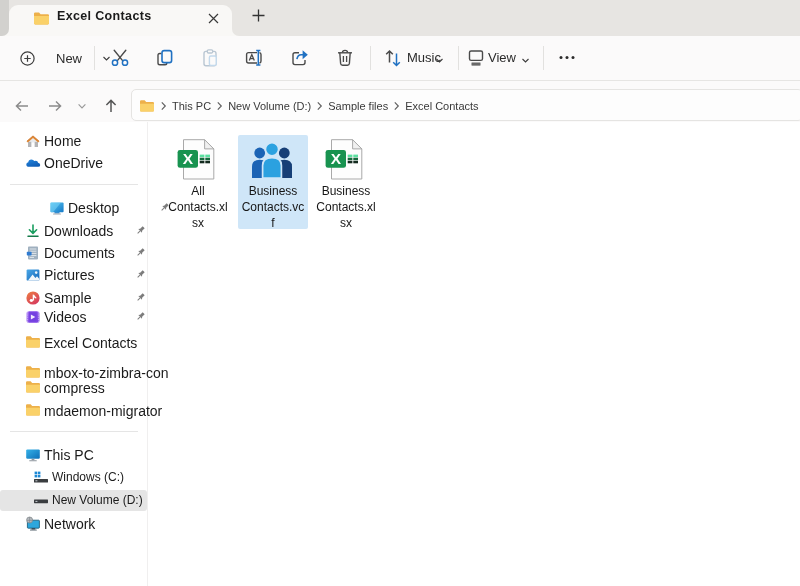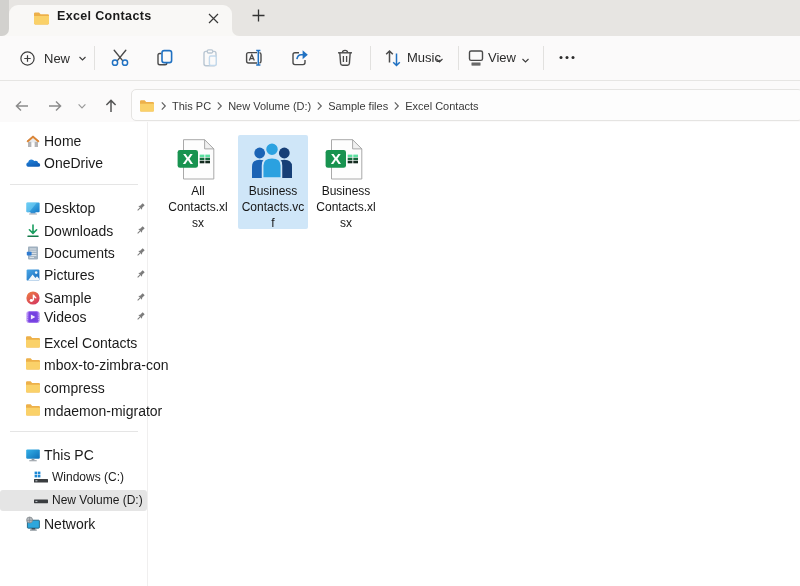--- a/index.html
+++ b/index.html
@@ -13,21 +13,21 @@
 #tab { left:9px; top:5px; width:223px; height:31px; background:#f9f8f6; border-radius:9px 9px 0 0; }
 #tabicon { left:33px; top:11px; }
 #tabtitle { left:57px; top:9px; font-size:12.5px; font-weight:bold; color:#1b1b1b; letter-spacing:0.35px; }
 #tabclose { left:205px; top:10px; width:17px; height:17px; color:#444; font-size:14px; text-align:center; line-height:16px; }
 #newtab { left:250px; top:7px; width:17px; height:17px; color:#333; font-size:16px; font-weight:400; text-align:center; line-height:18px; }
 
 
 #toolbar { left:0; top:36px; width:800px; height:45px; background:#fbfafa; border-bottom:1px solid #e6e5e3; }
 .tsep { position:absolute; top:46px; width:1px; height:24px; background:#e2e1df; }
 .tbtn { position:absolute; top:36px; height:44px; display:flex; align-items:center; }
-#newbtn { left:20px; }
+#newbtn { left:20px;gap:12px; }
 #newbtn span.lbl { font-size:13px; color:#2b2b2b; margin:0 7px 0 9px; }
 .tico { position:absolute; top:48px; }
 .tlbl { position:absolute; top:50px; font-size:13px; color:#2b2b2b; }
 
 
 #addrbar { left:0; top:81px; width:800px; height:41px; background:#fbfafa; }
 .navico { position:absolute; top:97px; }
 #crumbbox { left:131px; top:89px; width:672px; height:32px; background:#fdfdfd; border:1px solid #e5e4e2; border-radius:5px; }
 #crumb { left:139px; top:96px; height:20px; display:flex; align-items:center; font-size:11px; color:#3a3a3a; }
 #crumb .seg { padding:0; }
@@ -198,21 +198,21 @@
         <defs>
           <linearGradient id="odg" x1="0" y1="0" x2="0.6" y2="1">
             <stop offset="0" stop-color="#2586dd"></stop>
             <stop offset="1" stop-color="#0f5cb5"></stop>
           </linearGradient>
         </defs>
         <path d="M4.1 9.8 Q1.3 9.8 1.3 7.5 Q1.3 5.5 3.3 5.2 Q3.6 2.6 6.4 2.6 Q8.4 2.6 9.3 4.1 Q9.9 3.7 10.8 3.7 Q12.8 3.7 13.1 5.7 Q15.2 5.9 15.2 7.9 Q15.2 9.8 13.1 9.8 Z" fill="url(#odg)"></path>
       </svg>
       <div class="stxt">OneDrive</div>
     </div>
-<div class="srow" style="top:197px;">
+<div class="srow" style="top:197px;margin-left:24px;">
       <svg class="sico" width="16" height="16" viewBox="0 0 16 16">
         <defs>
           <linearGradient id="dkg" x1="0" y1="0" x2="1" y2="1">
             <stop offset="0" stop-color="#59c7f2"></stop>
             <stop offset="1" stop-color="#1479c8"></stop>
           </linearGradient>
         </defs>
         <rect x="1.4" y="2.6" width="13.2" height="9.6" rx="1" fill="url(#dkg)"></rect>
         <path d="M1.4 3.6 Q1.4 2.6 2.4 2.6 H12 L4 12.2 H2.4 Q1.4 12.2 1.4 11.2 Z" fill="#7bd6f7" opacity="0.55"></path>
         <rect x="5.5" y="12.2" width="5" height="1.2" fill="#1479c8"></rect>
@@ -326,21 +326,21 @@
         </g>
       </svg>
     </div>
 <div class="srow" style="top:332px;">
       <svg class="sico" width="16" height="14" viewBox="0 0 17 15">
         <path d="M1 2.6 Q1 1.4 2.2 1.4 H6 L7.6 3.2 H14.8 Q16 3.2 16 4.4 V12 Q16 13.4 14.8 13.4 H2.2 Q1 13.4 1 12 Z" fill="#edb04a"></path>
         <path d="M1 5 H16 V12 Q16 13.4 14.8 13.4 H2.2 Q1 13.4 1 12 Z" fill="#fad169"></path>
       </svg>
       <div class="stxt">Excel Contacts</div>
     </div>
-<div class="srow" style="top:354px;padding-left:39px;">
+<div class="srow" style="top:362px;padding-left:39px;">
       <svg class="sico" width="16" height="14" viewBox="0 0 17 15">
         <path d="M1 2.6 Q1 1.4 2.2 1.4 H6 L7.6 3.2 H14.8 Q16 3.2 16 4.4 V12 Q16 13.4 14.8 13.4 H2.2 Q1 13.4 1 12 Z" fill="#edb04a"></path>
         <path d="M1 5 H16 V12 Q16 13.4 14.8 13.4 H2.2 Q1 13.4 1 12 Z" fill="#fad169"></path>
       </svg>
       <div class="stxt">mbox-to-zimbra-con</div>
     </div>
 <div class="srow" style="top:377px;">
       <svg class="sico" width="16" height="14" viewBox="0 0 17 15">
         <path d="M1 2.6 Q1 1.4 2.2 1.4 H6 L7.6 3.2 H14.8 Q16 3.2 16 4.4 V12 Q16 13.4 14.8 13.4 H2.2 Q1 13.4 1 12 Z" fill="#edb04a"></path>
         <path d="M1 5 H16 V12 Q16 13.4 14.8 13.4 H2.2 Q1 13.4 1 12 Z" fill="#fad169"></path>

